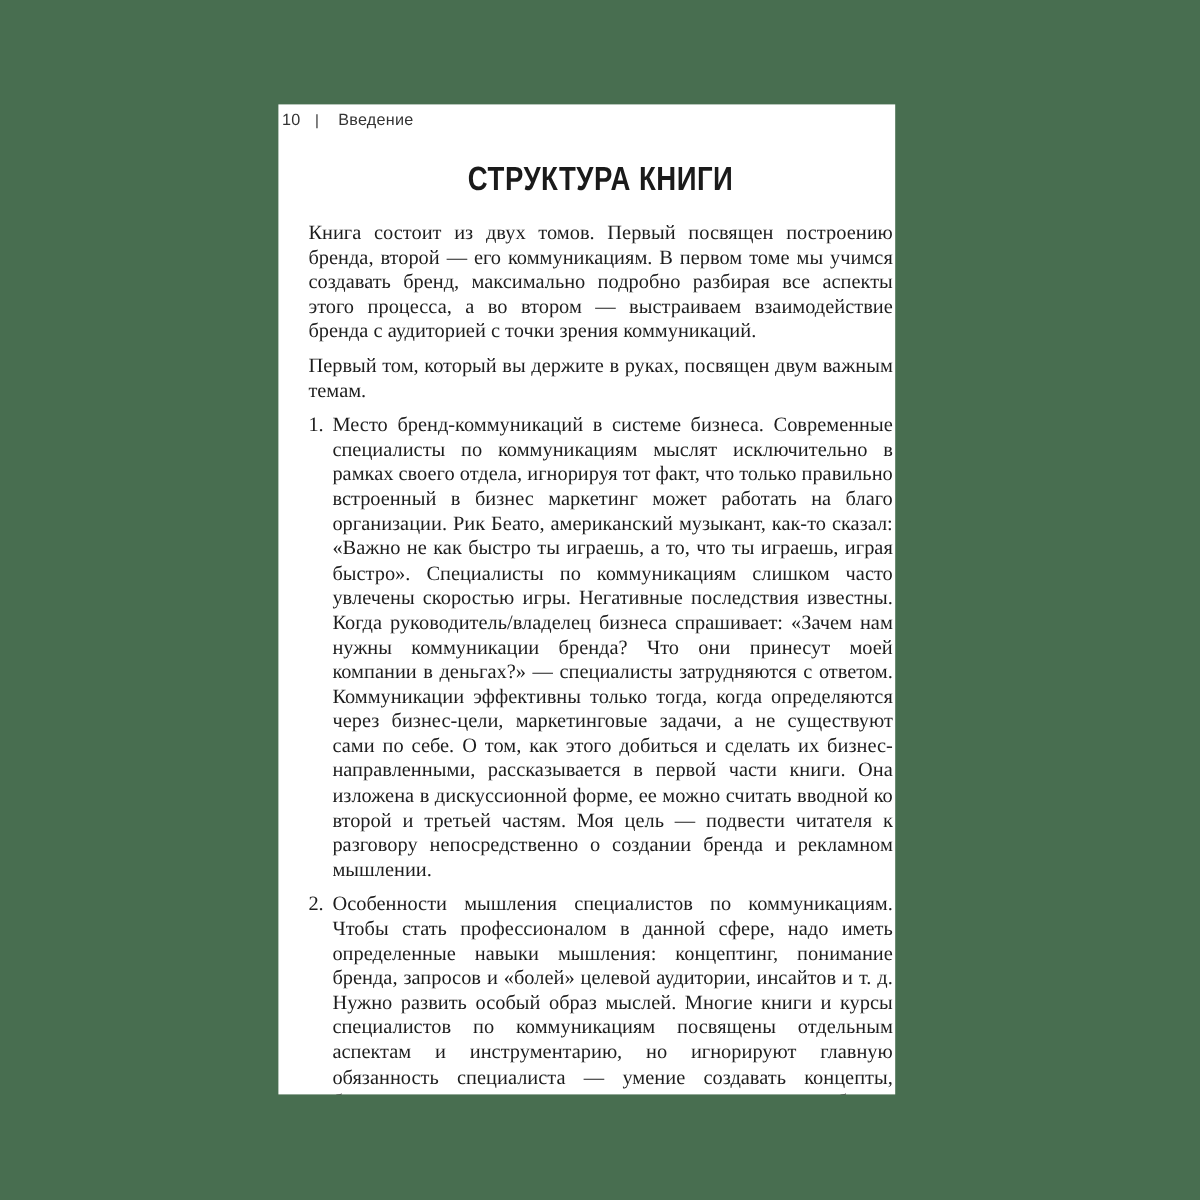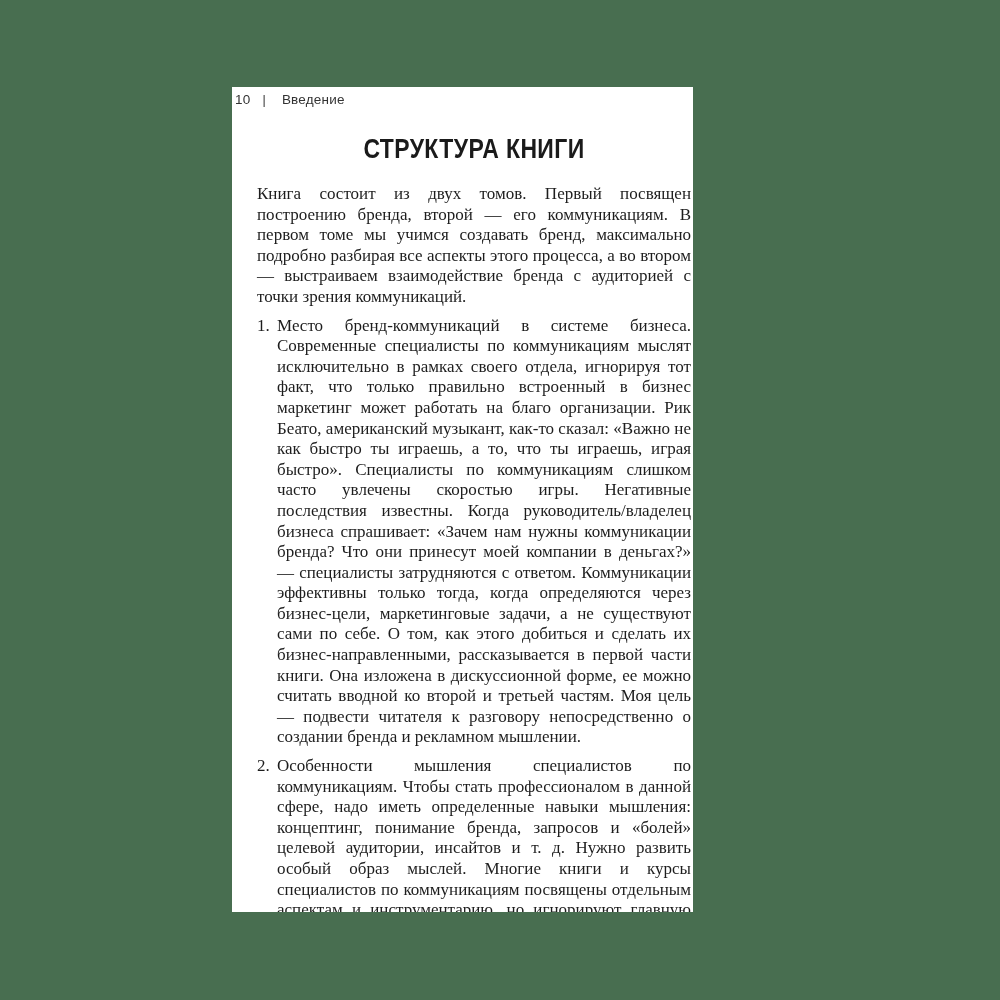--- a/index.html
+++ b/index.html
@@ -12,21 +12,21 @@
   body{
     width:1000px;height:1000px;
     background:var(--bg);
     font-family:"Liberation Sans",sans-serif;
     overflow:hidden;
     position:relative;
   }
   .page{
     position:absolute;
     left:232px;top:87px;
-    width:461px;height:825px;
+    width:514px;height:825px;
     background:var(--page);
     overflow:hidden;
     box-sizing:border-box;
   }
   .running-header{
     margin:5px 2px 0 3px;
     display:flex;
     align-items:baseline;
     font-size:13.5px;
     letter-spacing:0.2px;
@@ -78,17 +78,18 @@
 <div class="page">
   <div class="running-header">
     <span>10</span>
     <span class="sep">|</span>
     <span>Введение</span>
   </div>
   <div class="content-area">
     <div class="chapter-heading">СТРУКТУРА КНИГИ</div>
     <div class="body-text">
         <div class="paragraph"><span>Книга состоит из двух томов. Первый посвящен </span><span class="bold">построению бренда</span><span>, второй — его </span><span class="bold">коммуникациям</span><span>. В первом томе мы учимся создавать бренд, максимально подробно разбирая все аспекты этого процесса, а во втором — выстраиваем взаимодействие бренда с аудиторией с точки зрения коммуникаций.</span></div>
+        <div class="paragraph"><span>Первый том, который вы держите в руках, посвящен двум важным темам.</span></div>
         <div class="list-item"><span class="num">1.</span><span class="bold">Место бренд-коммуникаций в системе бизнеса. </span><span>Современные специалисты по коммуникациям мыслят исключительно в рамках своего отдела, игнорируя тот факт, что только правильно встроенный в бизнес маркетинг может работать на благо организации. Рик Беато, американский музыкант, как-то сказал: «Важно не как быстро ты играешь, а то, что ты играешь, играя быстро». Специалисты по коммуникациям слишком часто увлечены скоростью игры. Негативные последствия известны. Когда руководитель/владелец бизнеса спрашивает: «Зачем нам нужны коммуникации бренда? Что они принесут моей компании в деньгах?» — специалисты затрудняются с ответом. Коммуникации эффективны только тогда, когда определяются через бизнес-цели, маркетинговые задачи, а не существуют сами по себе. О том, как этого добиться и сделать их бизнес-направленными, рассказывается в первой части книги. Она изложена в дискуссионной форме, ее можно считать вводной ко второй и третьей частям. Моя цель — подвести читателя к разговору непосредственно о создании бренда и рекламном мышлении.</span></div>
         <div class="list-item"><span class="num">2.</span><span class="bold">Особенности мышления специалистов по коммуникациям. </span><span>Чтобы стать профессионалом в данной сфере, надо иметь определенные навыки мышления: концептинг, понимание бренда, запросов и «болей» целевой аудитории, инсайтов и т. д. Нужно развить особый образ мыслей. Многие книги и курсы специалистов по коммуникациям посвящены отдельным аспектам и инструментарию, но игнорируют главную обязанность специалиста — умение создавать концепты, бренды, легенды, истории, умение позиционировать бренд, выделяя миссию и ценность компании. Профессионал должен мыслить как маркетолог, уметь обогатить бизнес своим мышлением, своей точкой зрения. Вместо этого мы имеем много SMM-специалистов, которые</span></div>
       </div>
   </div>
 </div>
 
 </body></html>

